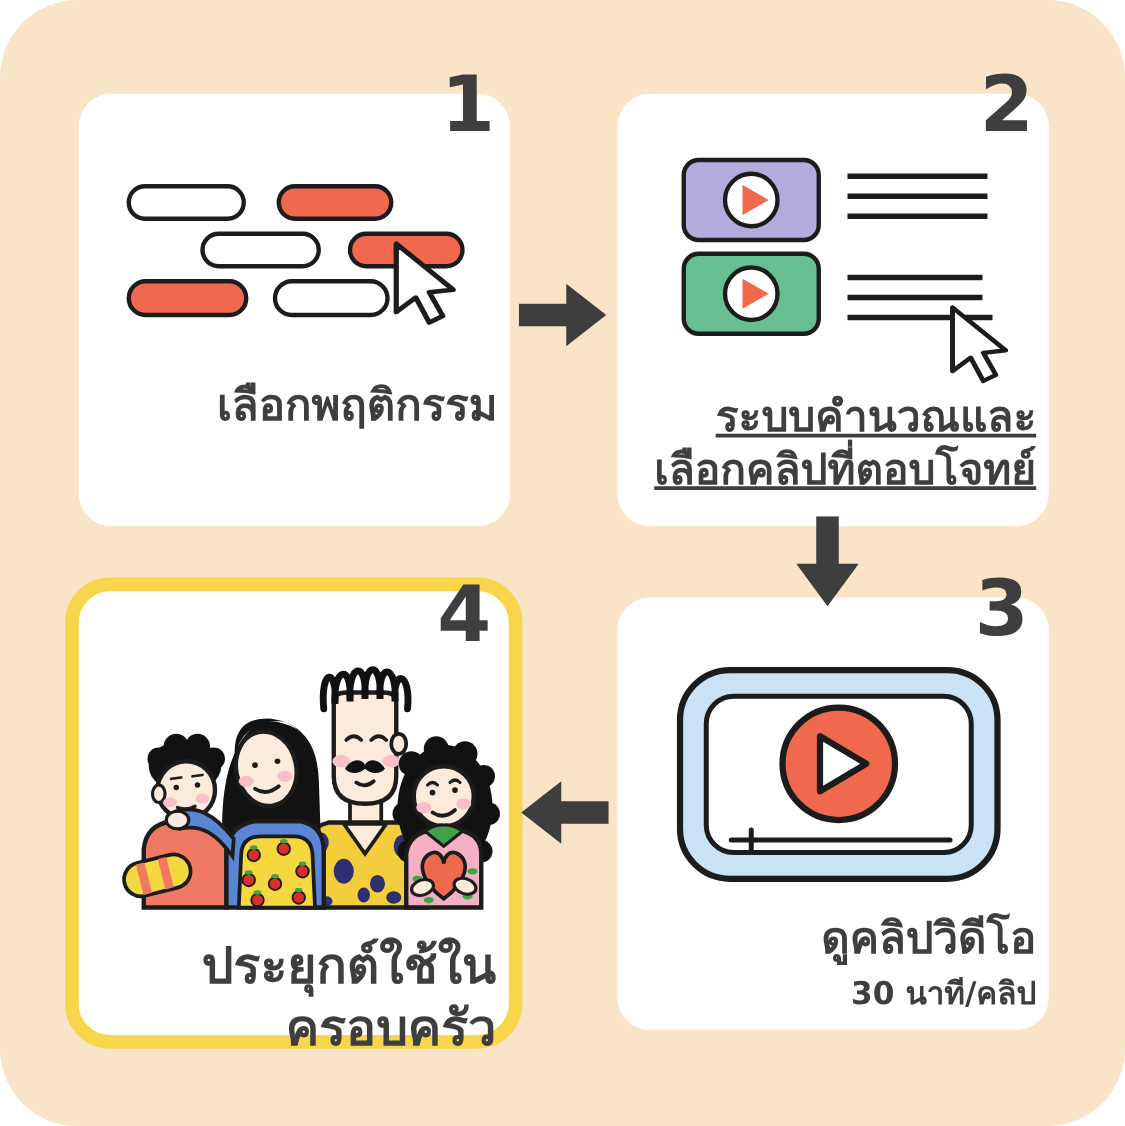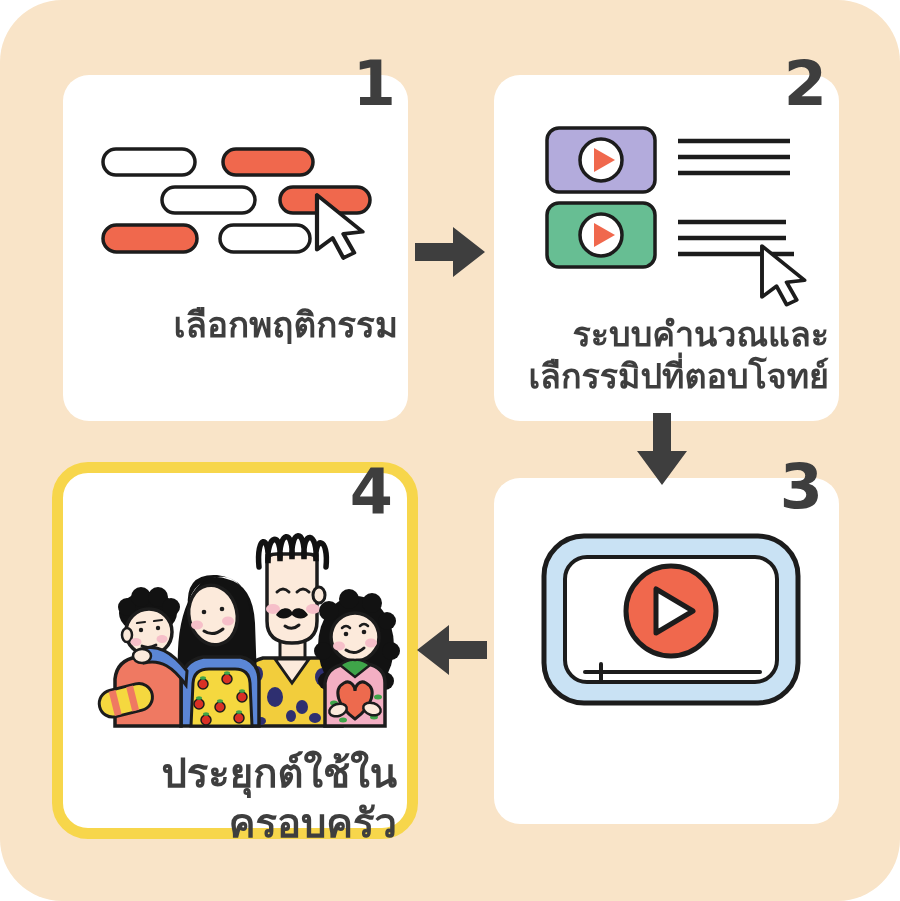--- a/index.html
+++ b/index.html
@@ -15,21 +15,21 @@
   #card1{left:63px;top:75px;width:345px;height:346px;}
   #card2{left:494px;top:75px;width:345px;height:346px;}
   #card3{left:494px;top:478px;width:345px;height:346px;}
   #card4{left:52px;top:462px;width:366px;height:377px;border:11px solid var(--yellow);border-radius:36px;}
   .step-num{position:absolute;top:-22px;right:12px;font-size:62px;font-weight:800;color:var(--text);line-height:1;}
   #card3 .step-num{right:16px;}
   #card4 .step-num{top:-12px;right:14px;}
   .caption{position:absolute;left:0;right:10px;text-align:right;color:var(--text);
            font-weight:700;font-size:35px;line-height:1.24;}
   #card1 .caption{top:229px;}
-  #card2 .caption{top:238px;font-size:34px;}
+  #card2 .caption{top:238px;font-size:34px;text-decoration:underline;}
   #card3 .caption{top:252px;}
   #card3 .sub{font-size:25px;font-weight:600;margin-top:6px;}
   #card4 .caption{top:276px;font-size:40px;}
   .icon-wrap{position:absolute;}
   #card1 .icon-wrap{left:30px;top:62px;}
   #card2 .icon-wrap{left:40px;top:45px;}
   #card3 .icon-wrap{left:47px;top:55px;}
   #card4 .icon-wrap{left:28px;top:38px;}
   .arrow{position:absolute;}
   #arrow-right{left:415px;top:224px;}
@@ -90,39 +90,43 @@
           <line x1="144" y1="118" x2="252" y2="118"></line>
           <line x1="144" y1="134" x2="260" y2="134"></line>
         </g>
         <g transform="translate(228,126) scale(1.12,0.98)">
           <polygon class="f-white s-out" points="0,0 0,52 13,41 22,60 31,55 22,37 38,35" stroke-width="3.5" stroke-linejoin="round"></polygon>
         </g>
       </svg>
     </div>
     <div class="caption">
       <div>ระบบคำนวณและ</div>
-      <div>เลืกรรมิปที่ตอบโจทย์</div>
+      <div>เลือกคลิปที่ตอบโจทย์</div>
     </div>
   </div>
 
   <div class="card" id="card3">
     <div class="step-num">3</div>
     <div class="icon-wrap">
       <svg width="260" height="175" viewBox="0 0 260 175">
         <rect class="f-blue s-out" x="3" y="3" width="254" height="167" rx="40" stroke-width="5"></rect>
         <rect class="f-white s-out" x="24" y="24" width="212" height="125" rx="22" stroke-width="4"></rect>
         <g>
           <circle class="f-coral s-out" cx="130" cy="78" r="45" stroke-width="5"></circle>
           <polygon class="f-white s-out" points="115,56 115,100 152,78" stroke-width="5" stroke-linejoin="round"></polygon>
         </g>
         <g stroke="var(--outline)" stroke-width="4" stroke-linecap="round">
           <line x1="44" y1="139" x2="219" y2="139"></line>
           <line x1="60" y1="131" x2="60" y2="147"></line>
         </g>
       </svg>
+    </div>
+    <div class="caption">
+      <div>ดูคลิปวิดีโอ</div>
+      <div class="sub">30 นาที/คลิป</div>
     </div>
   </div>
 
   <div class="card" id="card4">
     <div class="step-num">4</div>
     <div class="icon-wrap">
       <svg width="310" height="225" viewBox="0 0 310 225">
 
         <g>
           <rect x="189" y="120" width="25" height="32" fill="#FCEADB" stroke="#1C1C1C" stroke-width="3"></rect>

